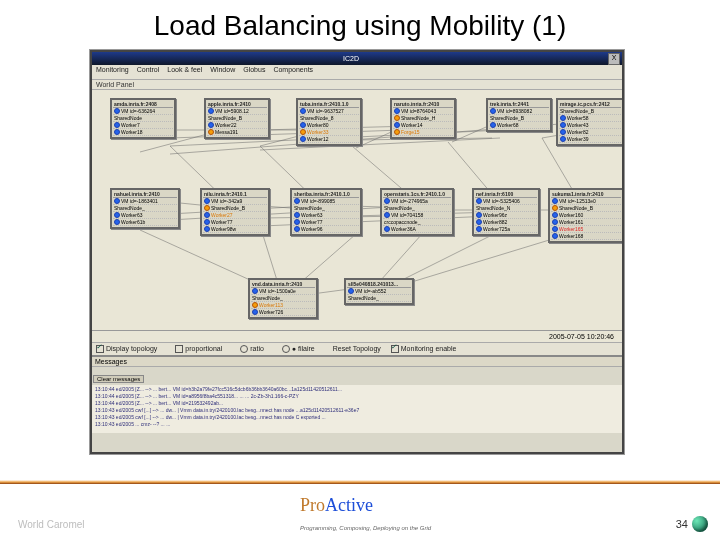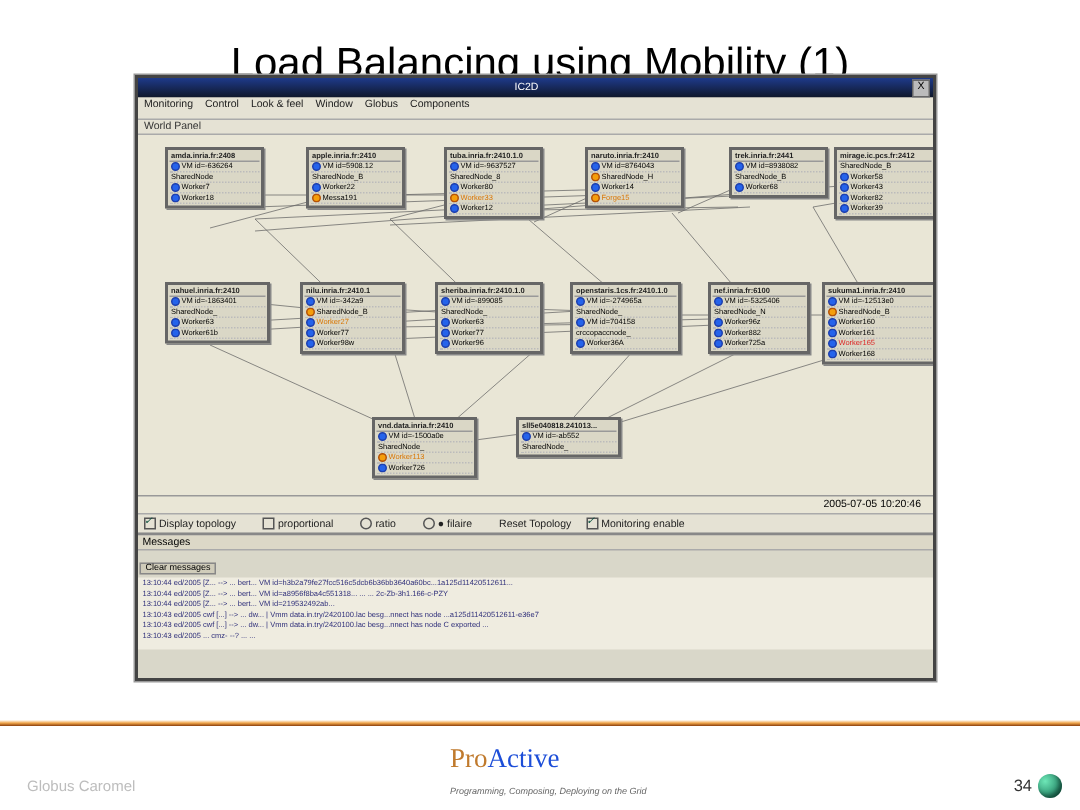--- a/index.html
+++ b/index.html
@@ -1,17 +1,17 @@
 <!DOCTYPE html>
 <html><head>
 <meta charset="utf-8">
 <style>
 html,body{margin:0;padding:0;font-family:Arial,Helvetica,sans-serif;background:#fff}
 .slide{width:720px;height:540px;position:relative;background:#fff;overflow:hidden}
-.title{font-size:28px;text-align:center;padding:26px 0 6px 0;color:#000}
+.title{font-size:28px;text-align:center;padding:10px 0 6px 0;color:#000}
 .appwin{position:absolute;left:90px;top:50px;width:530px;height:400px;border:2px solid #444;background:#d9d7c9;box-shadow:0 0 0 1px #999}
 .tbar{height:13px;background:linear-gradient(#1e3a8a,#0f172a);display:flex;align-items:center;justify-content:flex-end;padding:0 2px}
 .tbar span{font-size:7px;color:#fff;margin:auto}
 .closebtn{width:10px;height:10px;background:#bbb;border:1px solid #666;font-size:7px;line-height:8px;text-align:center}
 .menubar{height:12px;background:#e5e2d4;border-bottom:1px solid #aaa;font-size:7px;padding:1px 4px;color:#222}
 .menubar span{margin-right:8px}
 .canvaslabel{font-size:7px;padding:1px 4px;color:#333;background:#e5e2d4;border-bottom:1px solid #aaa}
 .canvas{position:relative;height:240px;background:#e9e6d6;overflow:hidden}
 .canvas svg{position:absolute;inset:0}
 .nodebox{position:absolute;border:2px solid #666;background:#dad7c6;padding:1px;box-shadow:1px 1px 0 #888}
@@ -390,21 +390,21 @@
           <div>13:10:44 ed/2005 [Z... --&gt; ... bert... VM id=219532492ab...</div>
           <div>13:10:43 ed/2005 cwf [...] --&gt; ... dw... | Vmm data.in.try/2420100.lac besg...nnect has node ...a125d11420512611-e36e7</div>
           <div>13:10:43 ed/2005 cwf [...] --&gt; ... dw... | Vmm data.in.try/2420100.lac besg...nnect has node C exported ...</div>
           <div>13:10:43 ed/2005 ... cmz- --? ... ...</div>
         </div>
     </div>
   </div>
 
   <div class="footer">
     <div class="hr"></div>
-    <div class="author">Globus Caromel</div>
+    <div class="author">World Caromel</div>
     <div class="logo">
       <span class="word"><span class="pro">Pro</span><span class="act">Active</span></span><br>
       <span class="tag">Programming, Composing, Deploying on the Grid</span>
     </div>
     <div class="pagenum">34</div>
     <div class="globe"></div>
   </div>
 </div>
 
 </body></html>

